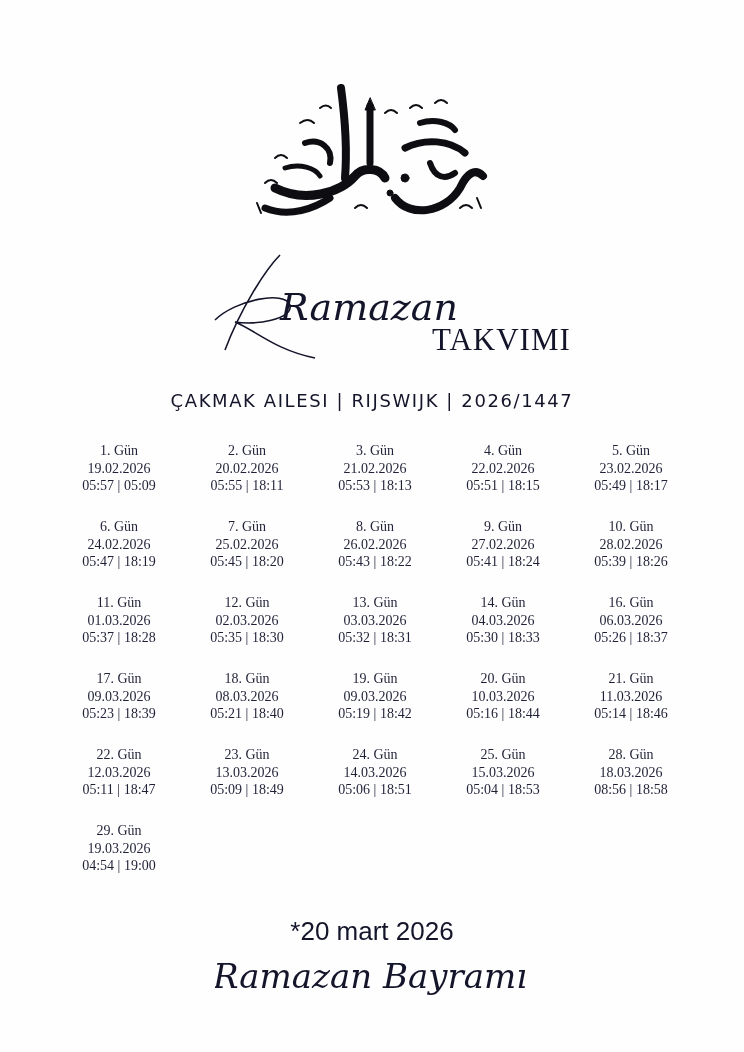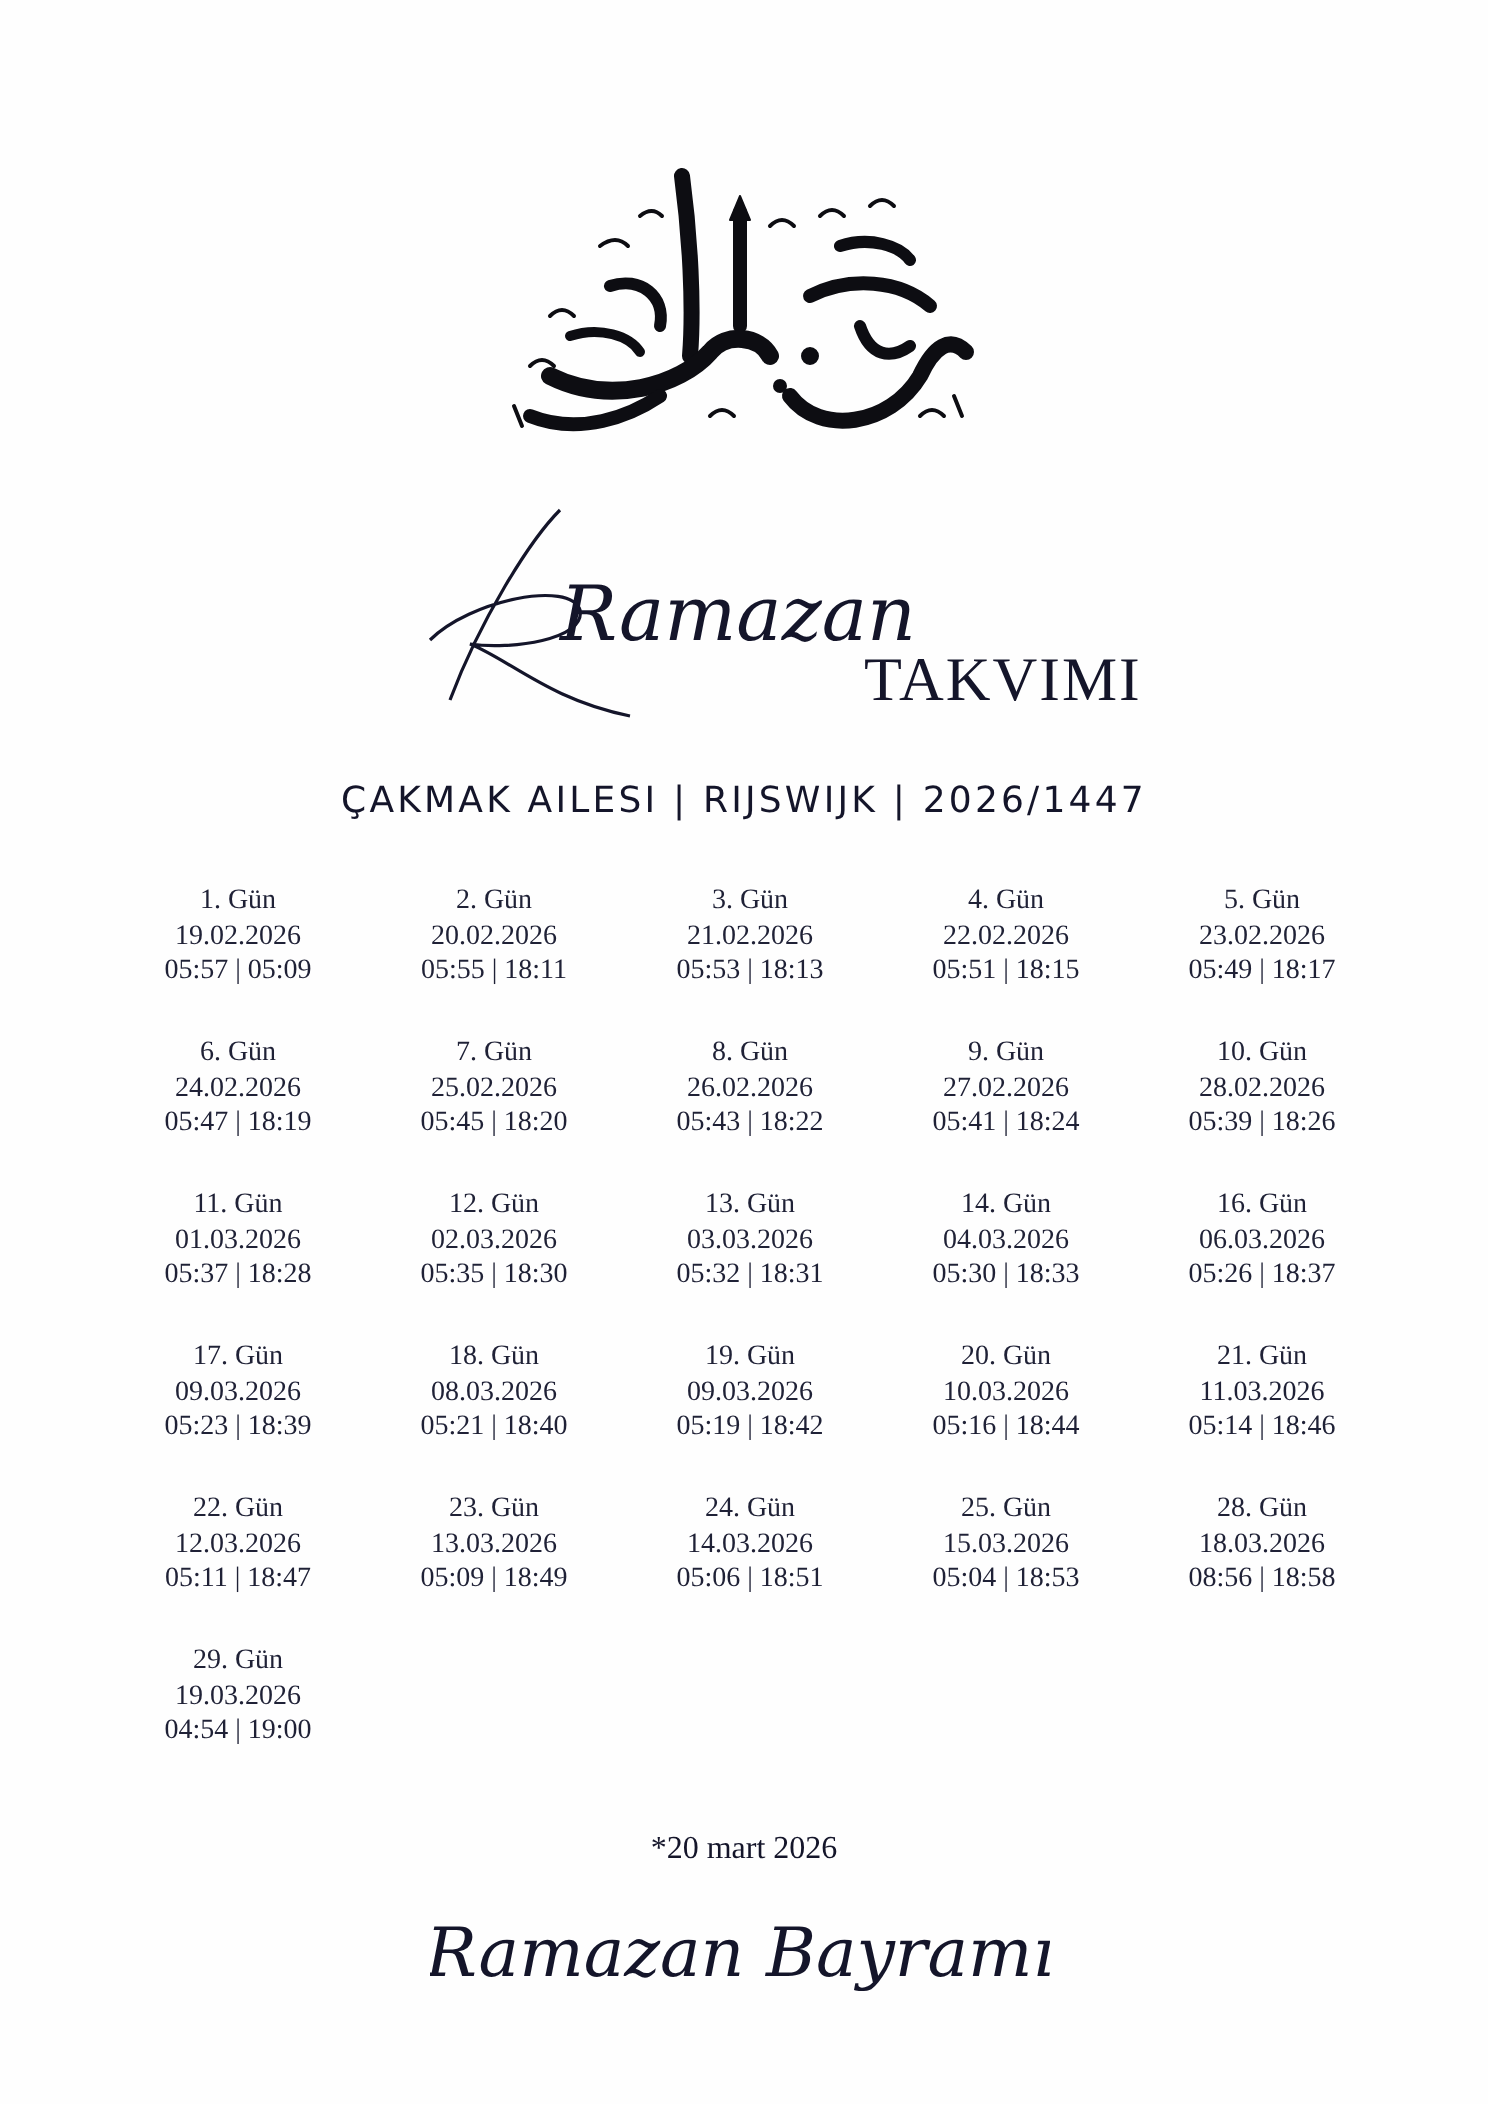--- a/index.html
+++ b/index.html
@@ -32,21 +32,21 @@
     display: grid; grid-template-columns: repeat(5, 128px);
     grid-auto-rows: 76px;
   }
   .cell {
     text-align: center; font-family: Liberation Serif, serif;
     font-size: 14px; line-height: 17.5px; color: #1f2136;
   }
   .cell .note { font-size: 13px; letter-spacing: 0.2px; }
   .footer-date {
     position: absolute; left: 0; width: 744px; top: 916px; text-align: center;
-    font-family: Liberation Serif, serif; font-size: 16px; color: #14152a;
+    font-family: Liberation Sans, sans-serif; font-size: 26px; color: #14152a;
   }
   .script-footer {
     position: absolute; left: 215px; top: 940px; width: 310px; height: 72px;
   }
   .script-text {
     font-family: "DejaVu Serif", serif; font-style: italic;
   }
 </style>
 </head>
 <body>

